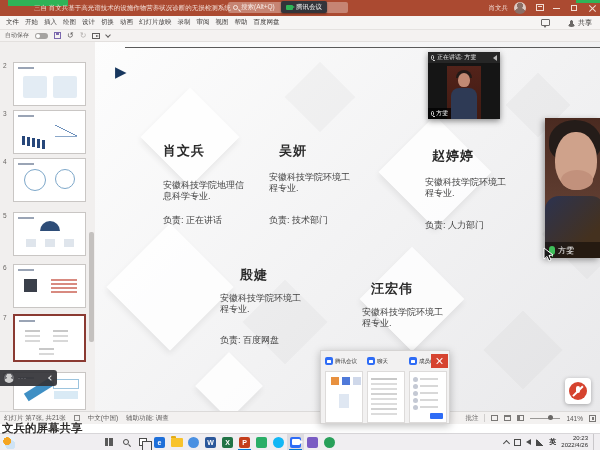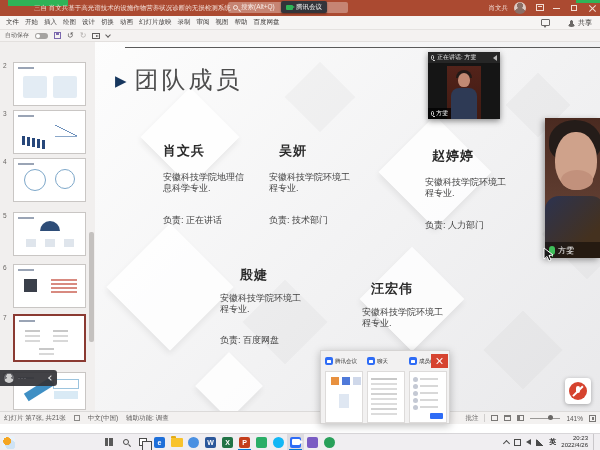--- a/index.html
+++ b/index.html
@@ -332,26 +332,25 @@
     <div class="cube" style="left:420px;top:40px;width:46px;height:46px"></div>
     <div class="cube w" style="left:30px;top:200px;width:90px;height:90px"></div>
     <div class="cube" style="left:160px;top:250px;width:60px;height:60px"></div>
     <div class="cube w" style="left:280px;top:220px;width:74px;height:74px"></div>
     <div class="cube" style="left:400px;top:280px;width:56px;height:56px"></div>
     <div class="cube" style="left:460px;top:160px;width:64px;height:64px"></div>
     <div class="cube w" style="left:110px;top:320px;width:48px;height:48px"></div>
 
     <div class="slide-title-row">
       <span class="bullet">▶</span>
-      <span class="slide-title">团队成员</span>
     </div>
 
     <div class="member" style="left:68px;top:100px">
       <div class="m-name">肖文兵</div>
-      <div class="m-desc" style="left:0;top:30px">安徽科技学院地理信息科学专业.</div>
+      <div class="m-desc" style="left:0;top:38px">安徽科技学院地理信息科学专业.</div>
       <div class="m-role" style="left:0;top:72px">负责: 正在讲话</div>
     </div>
     <div class="member" style="left:174px;top:100px">
       <div class="m-name" style="margin-left:10px">吴妍</div>
       <div class="m-desc" style="left:0;top:30px">安徽科技学院环境工程专业.</div>
       <div class="m-role" style="left:0;top:72px">负责: 技术部门</div>
     </div>
     <div class="member" style="left:330px;top:105px">
       <div class="m-name" style="margin-left:7px">赵婷婷</div>
       <div class="m-desc" style="left:0;top:30px">安徽科技学院环境工程专业.</div>
@@ -447,20 +446,21 @@
       <span class="sb-divider"></span>
       <span class="viewico"></span>
       <span class="viewico v2"></span>
       <span class="viewico v3"></span>
       <span class="zslider"></span>
       <span>141%</span>
       <span class="fitico"></span>
     </div>
   </div>
 
+  <div class="share-banner">文兵的屏幕共享</div>
 
   <div class="taskbar">
     <div class="weather"></div>
     <div class="startbtn">
         <span class="winlogo"></span>
       </div>
     <div class="tb-ico">
         <span class="smag"></span>
       </div>
     <div class="tb-ico">

